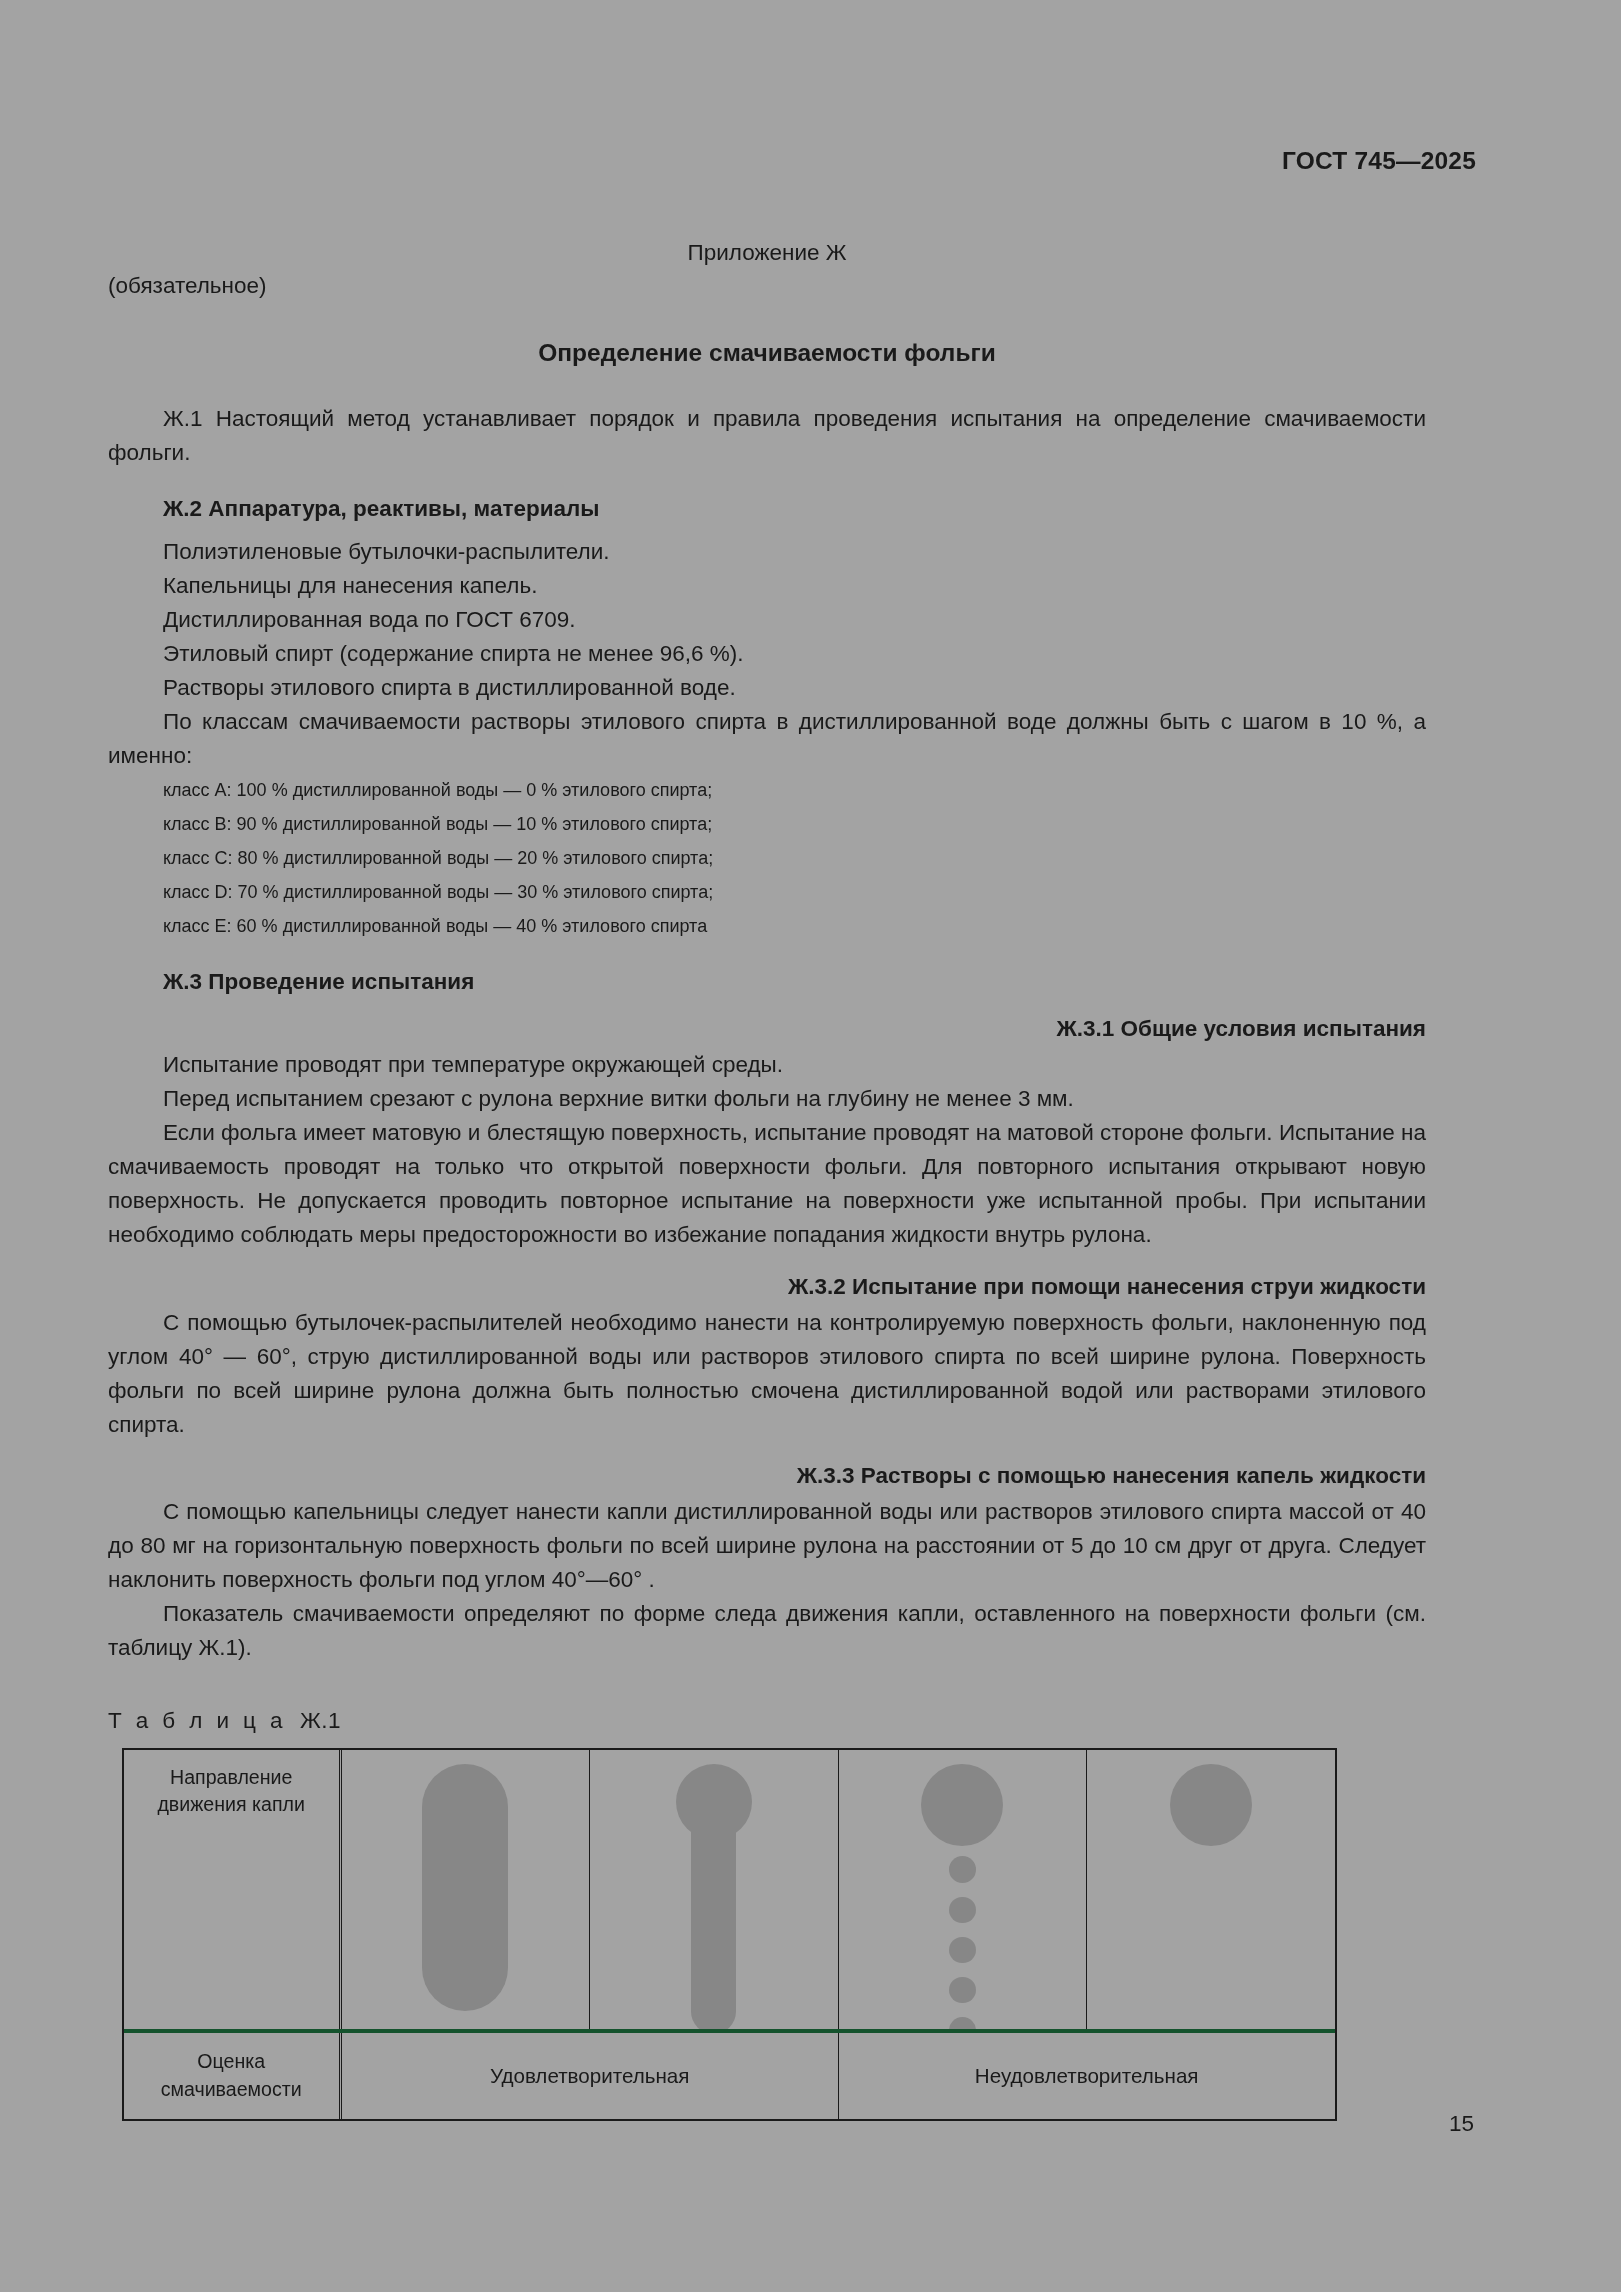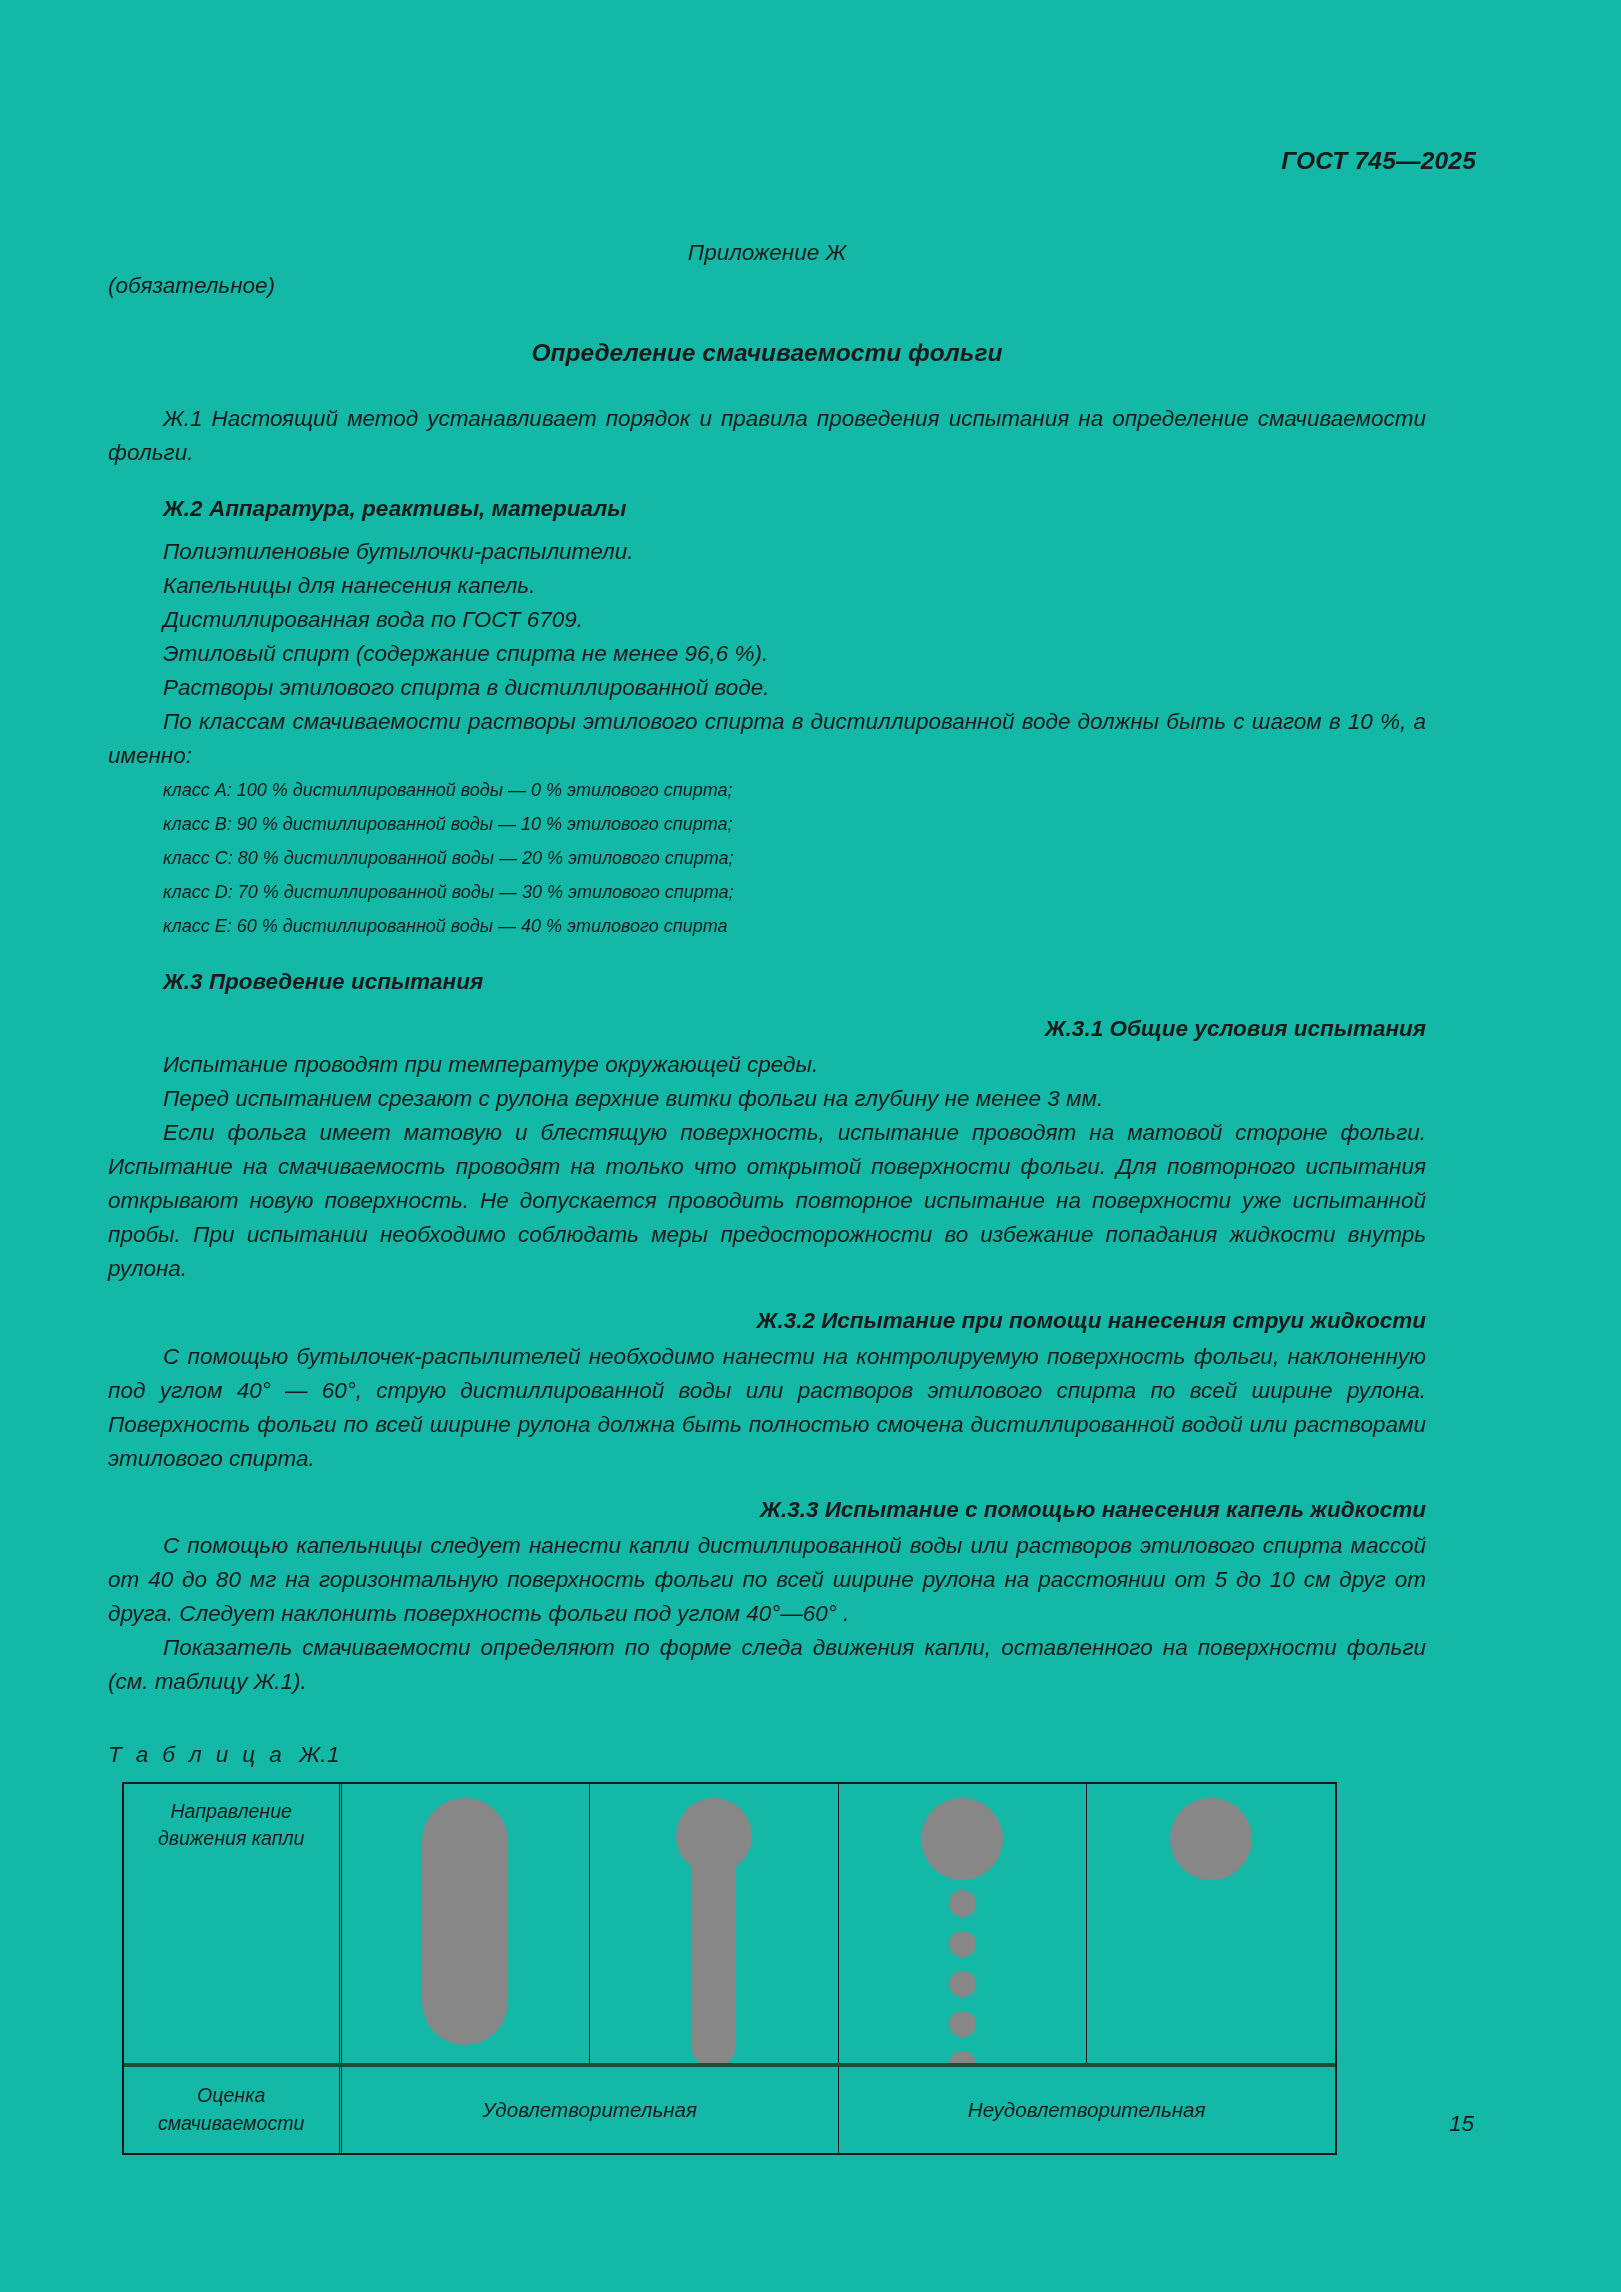--- a/index.html
+++ b/index.html
@@ -4,26 +4,25 @@
 <style>
   html, body {
     margin: 0;
     padding: 0;
     background: #ffffff;
   }
   .page {
     position: relative;
     width: 1621px;
     height: 2293px;
-    background: #14b8a6;
+    background: #a3a3a3;
     font-family: "Liberation Sans", sans-serif;
     color: #1a1a1a;
     box-sizing: border-box;
     overflow: hidden;
-    font-style: italic;
   }
 
   
   .doc-header {
     position: absolute;
     top: 147px;
     right: 145px;
     font-size: 24.5px;
     font-weight: bold;
     letter-spacing: 0.2px;
@@ -246,21 +245,21 @@
     <div class="subhead">Ж.3  Проведение испытания</div>
 
     <div class="subhead tight">Ж.3.1  Общие условия испытания</div>
     <div class="plainline">Испытание проводят при температуре окружающей среды.</div>
     <div class="plainline">Перед испытанием срезают с рулона верхние витки фольги на глубину не менее 3 мм.</div>
     <p class="body indent">Если фольга имеет матовую и блестящую поверхность, испытание проводят на матовой стороне фольги. Испытание на смачиваемость проводят на только что открытой поверхности фольги. Для повторного испытания открывают новую поверхность. Не допускается проводить повторное испытание на поверхности уже испытанной пробы. При испытании необходимо соблюдать меры предосторожности во избежание попадания жидкости внутрь рулона.</p>
 
     <div class="subhead tight">Ж.3.2  Испытание при помощи нанесения струи жидкости</div>
     <p class="body indent">С помощью бутылочек-распылителей необходимо нанести на контролируемую поверхность фольги, наклоненную под углом 40° — 60°, струю дистиллированной воды или растворов этилового спирта по всей ширине рулона. Поверхность фольги по всей ширине рулона должна быть полностью смочена дистиллированной водой или растворами этилового спирта.</p>
 
-    <div class="subhead tight">Ж.3.3  Испытание с помощью нанесения капель жидкости</div>
+    <div class="subhead tight">Ж.3.3  Растворы с помощью нанесения капель жидкости</div>
     <p class="body indent">С помощью капельницы следует нанести капли дистиллированной воды или растворов этилового спирта массой от 40 до 80 мг на горизонтальную поверхность фольги по всей ширине рулона на расстоянии от 5 до 10 см друг от друга. Следует наклонить поверхность фольги под углом 40°—60° .</p>
     <p class="body indent">Показатель смачиваемости определяют по форме следа движения капли, оставленного на поверхности фольги (см. таблицу Ж.1).</p>
 
     <div class="table-caption">
       <span>Т а б л и ц а</span><span class="nosp">&nbsp;&nbsp;</span><span class="nosp">Ж.1</span>
     </div>
 
     <div class="wet-table">
 
       <div class="row-shapes">

